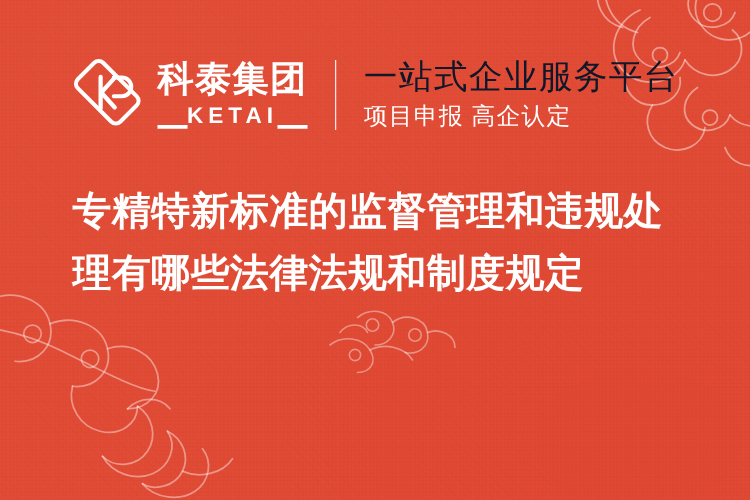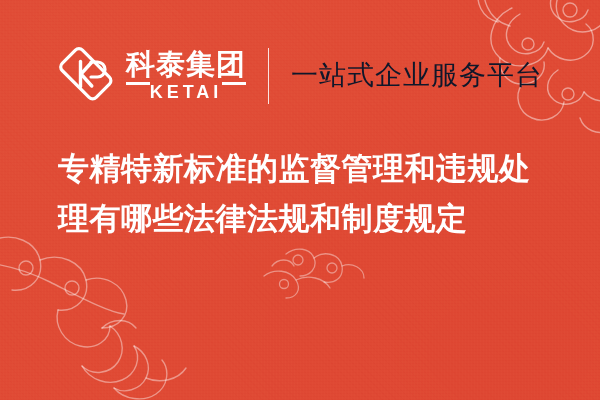--- a/index.html
+++ b/index.html
@@ -50,21 +50,21 @@
   }
   #logo-cn-name {
     color:#ffffff;
     font-size:29px;
     font-weight:bold;
     letter-spacing:1px;
     line-height:1.05;
     white-space:nowrap;
   }
   #logo-en-row {
-    display:flex; align-items:flex-start; 
+    display:flex; align-items:flex-end; 
     margin-top:2px;
   }
   .wordmark-rule {
     flex:1 1 auto; height:3px; background:#ffffff; min-width:12px;
   }
   #logo-en-name {
     color:#ffffff;
     font-size:18px;
     font-weight:bold;
     letter-spacing:4px;
@@ -192,19 +192,20 @@
           <span class="wordmark-rule"></span>
         </div>
       </div>
 
     </div>
 
     <div id="header-divider"></div>
 
     <div id="tagline-block">
       <div id="tagline-primary">一站式企业服务平台</div>
+      <div id="tagline-secondary">项目申报 高企认定</div>
     </div>
 
   </div>
 
   <h1 id="article-title">专精特新标准的监督管理和违规处理有哪些法律法规和制度规定</h1>
 
 </div>
 
 </body></html>

